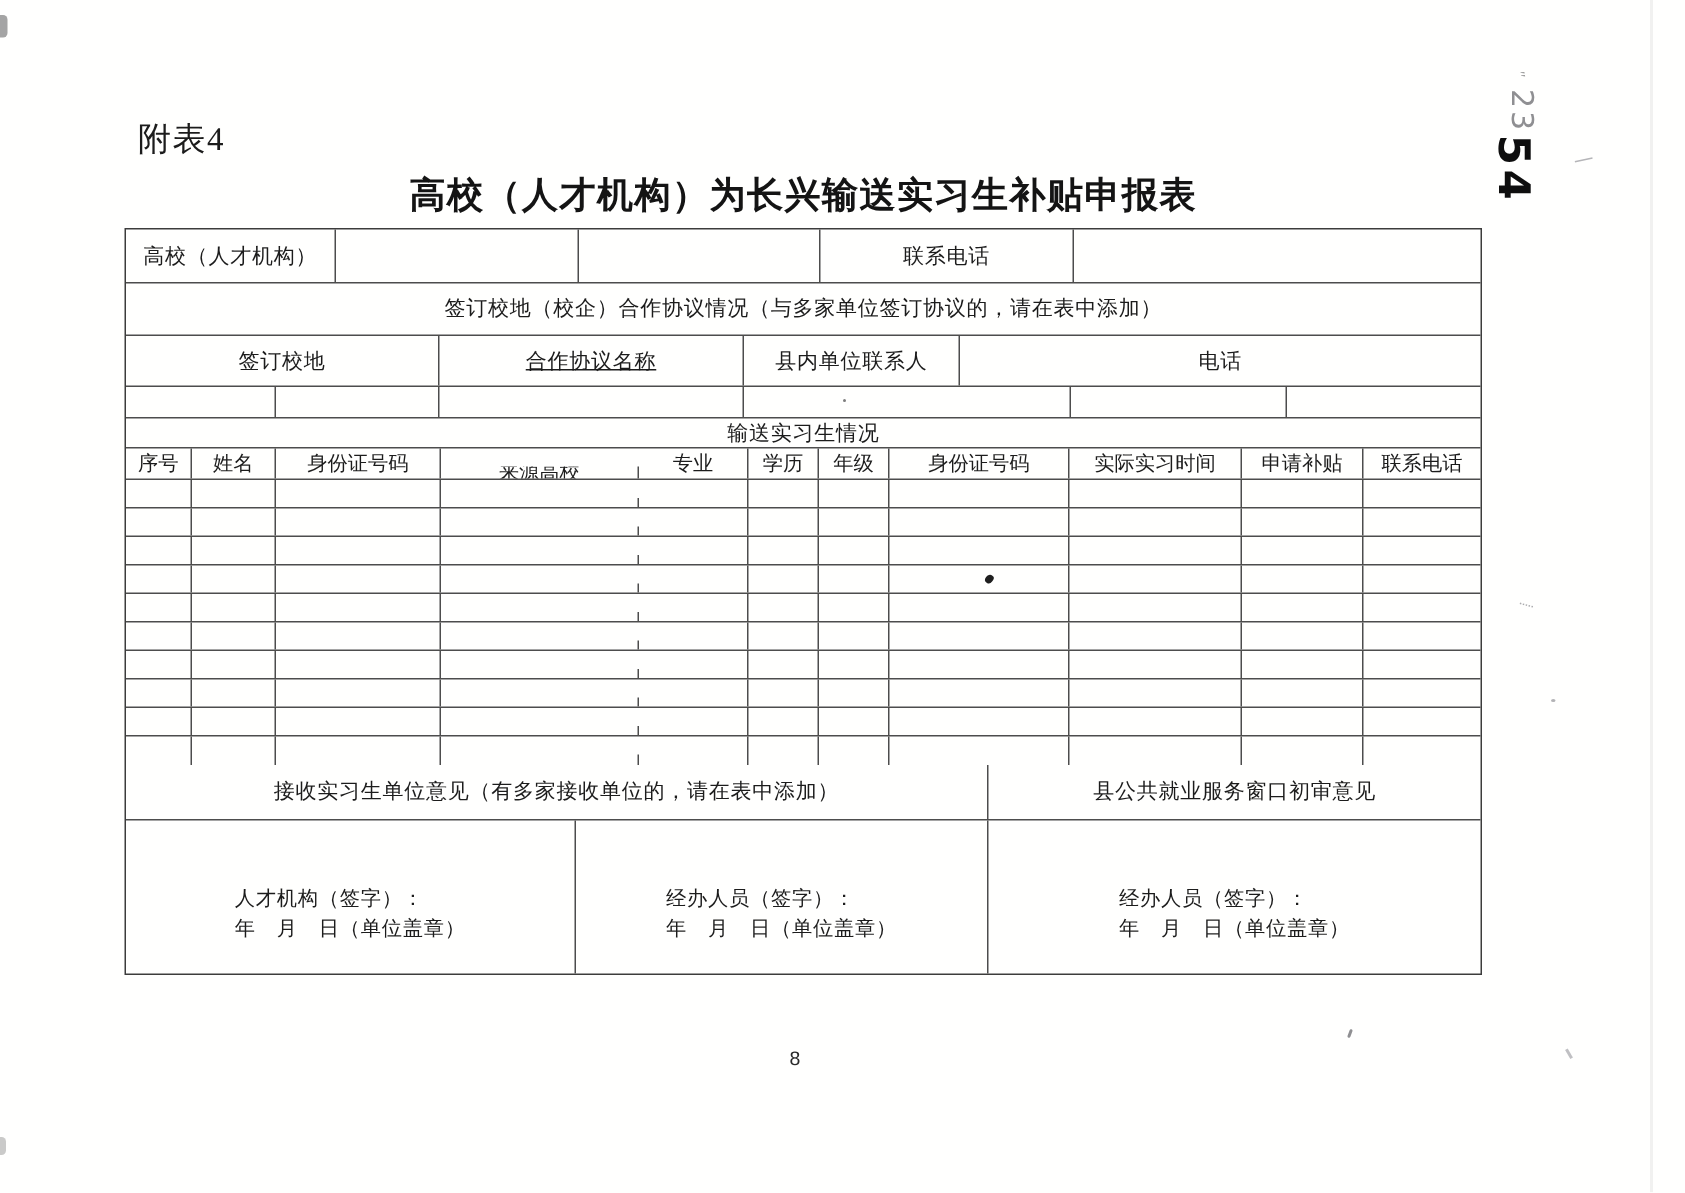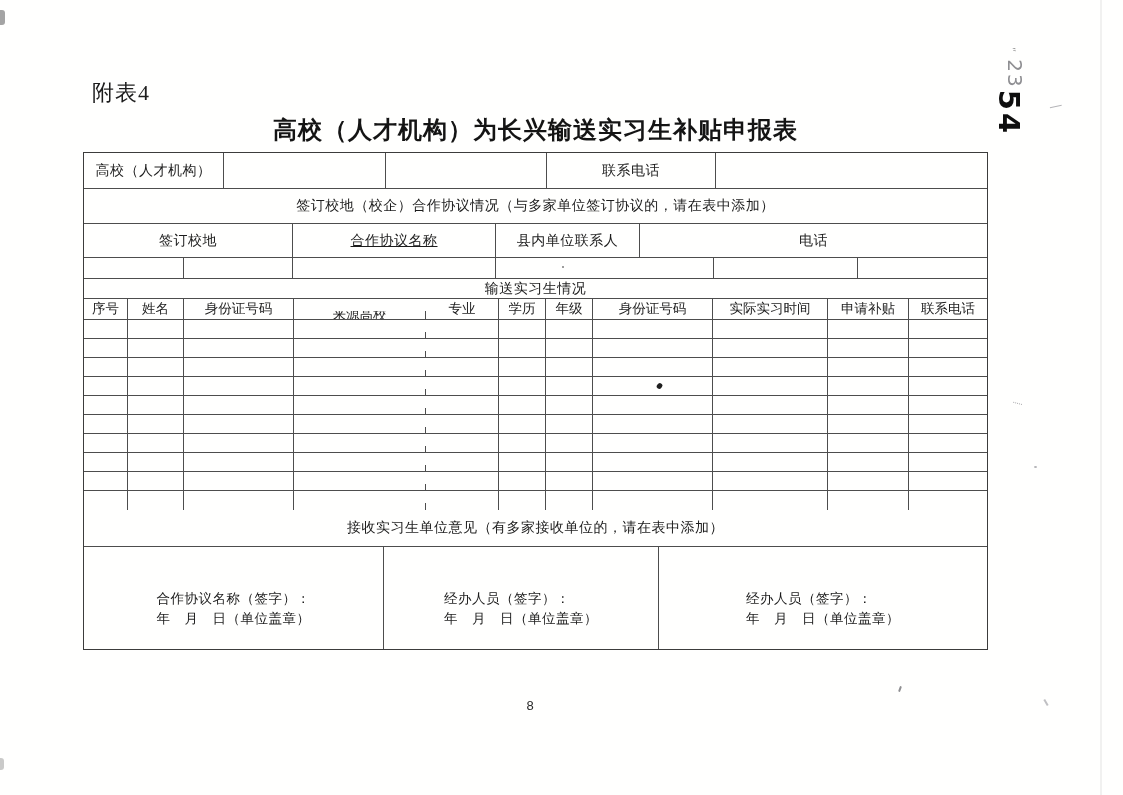--- a/index.html
+++ b/index.html
@@ -302,26 +302,27 @@
           <div class="cell ic6"></div>
           <div class="cell ic7"></div>
           <div class="cell ic8"></div>
           <div class="cell ic9"></div>
           <div class="cell"></div>
         </div>
       </div>
 
     <div class="trow h-op">
       <div class="cell opc0">接收实习生单位意见（有多家接收单位的，请在表中添加）</div>
+      <div class="cell">县公共就业服务窗口初审意见</div>
     </div>
 
     <div class="trow h-sig">
       <div class="cell sgc0">
         <div class="sig-block">
-          <div>合作协议名称（签字）：</div>
+          <div>人才机构（签字）：</div>
           <div>年　月　日（单位盖章）</div>
         </div>
       </div>
       <div class="cell sgc1">
         <div class="sig-block">
           <div>经办人员（签字）：</div>
           <div>年　月　日（单位盖章）</div>
         </div>
       </div>
       <div class="cell">

